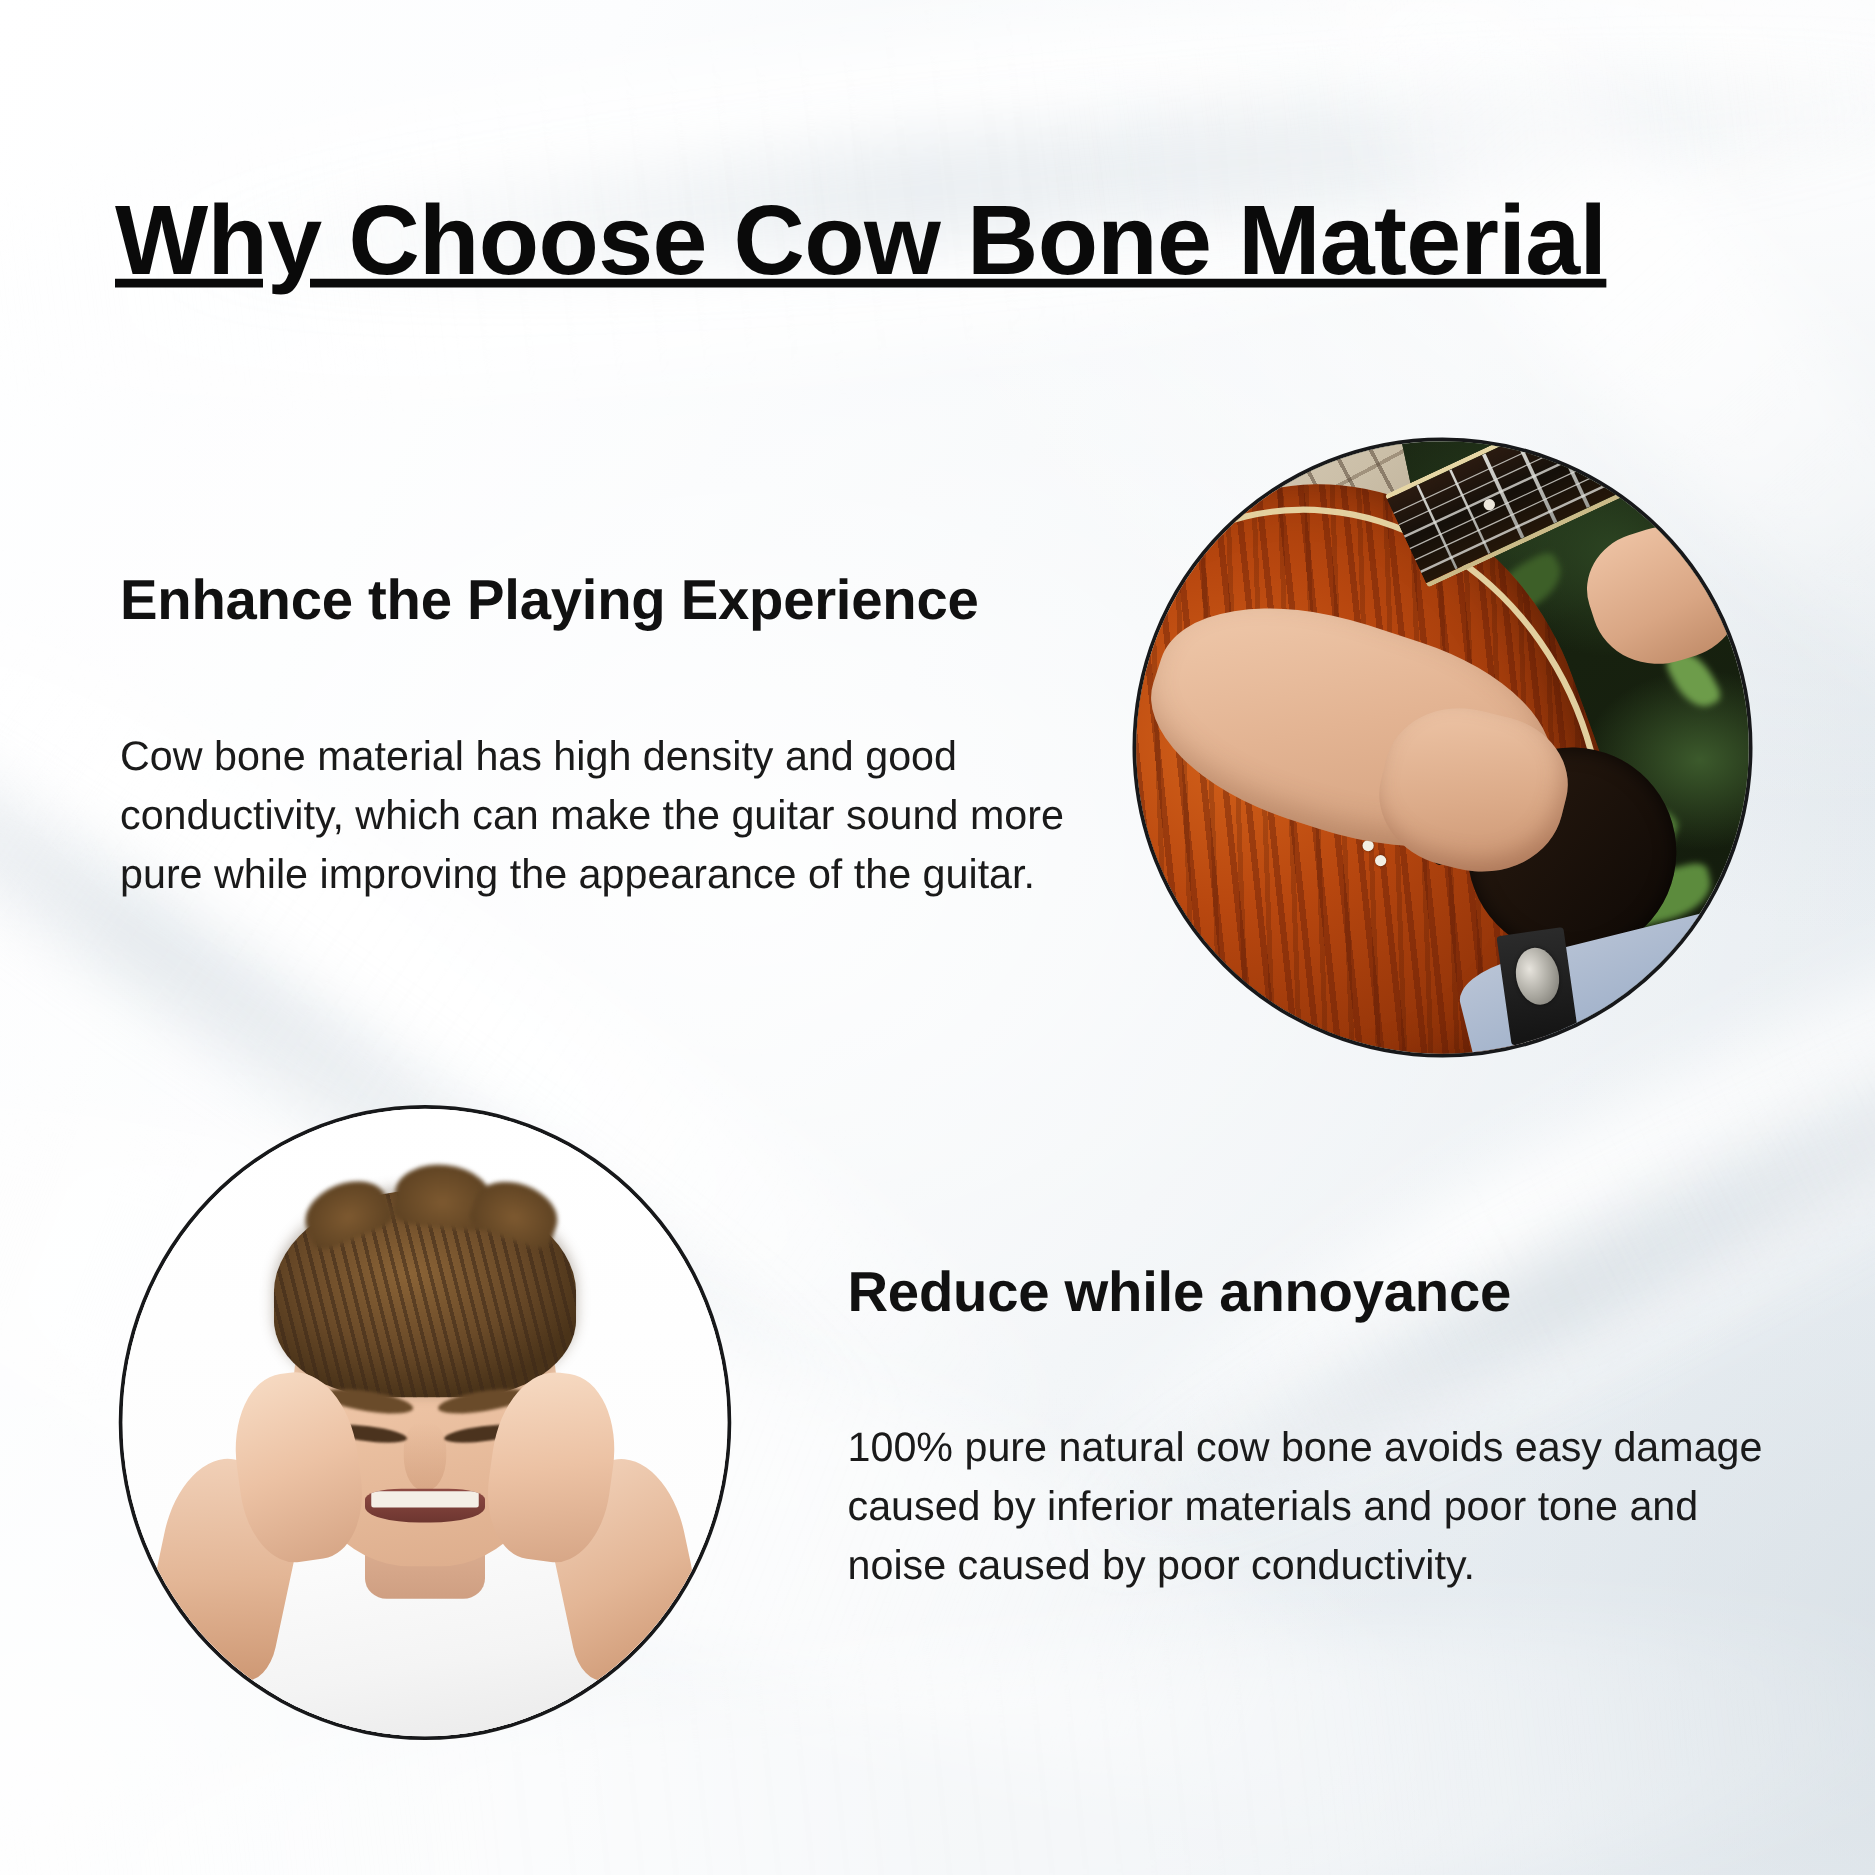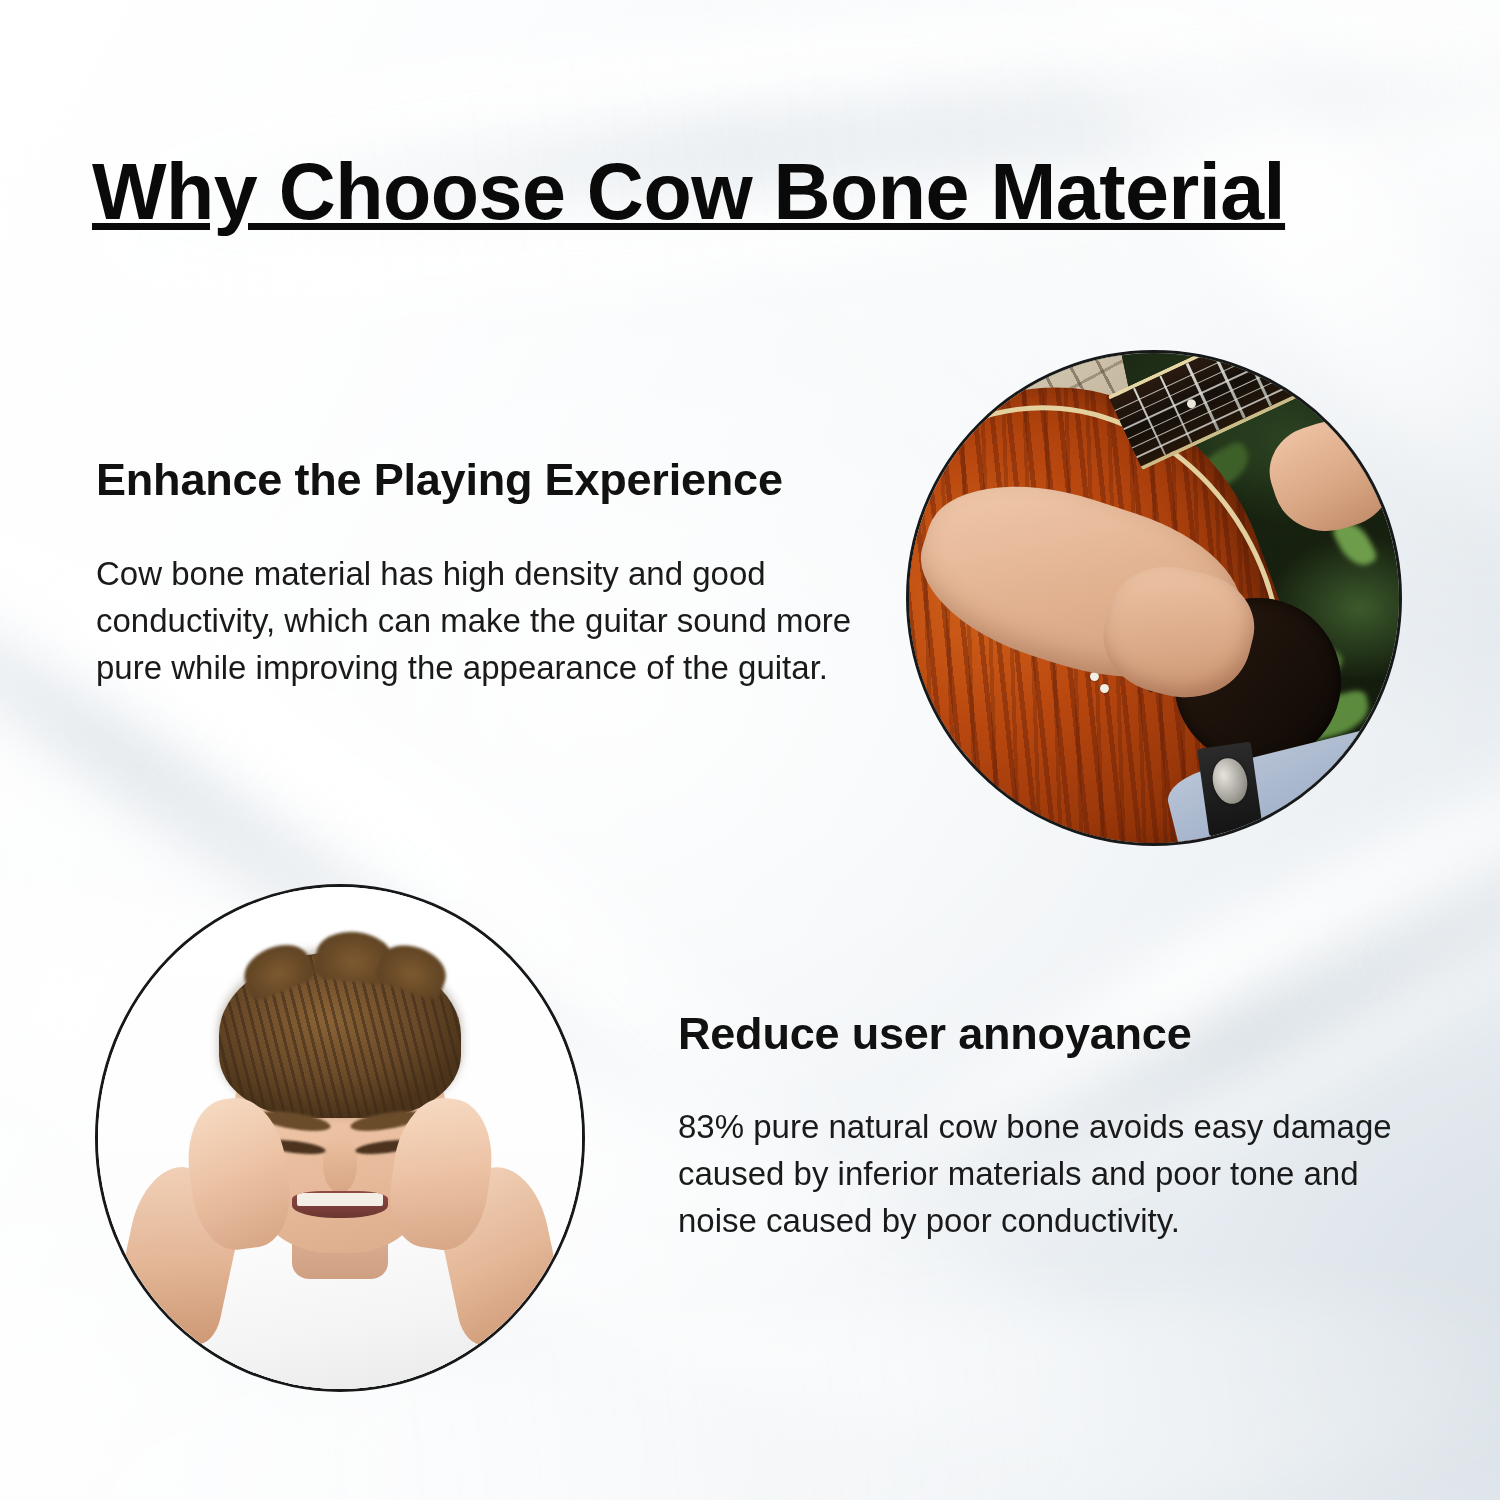--- a/index.html
+++ b/index.html
@@ -184,20 +184,21 @@
     letter-spacing: -0.2px;
     white-space: nowrap;
     line-height: 1.05;
   }
   .section-body {
     position: absolute;
     font-size: 33px;
     font-weight: normal;
     color: #1a1a1a;
     line-height: 1.42;
+    margin-top: 31px;
   }
   #heading-1 { left: 96px; top: 456px; }
   #body-1    { left: 96px; top: 551px; width: 760px; }
   #heading-2 { left: 678px; top: 1010px; }
   #body-2    { left: 678px; top: 1104px; width: 752px; }
 
   
   .photo-circle {
     position: absolute;
     border-radius: 50%;
@@ -595,22 +596,22 @@
       <div class="g-hand2"></div>
       <div class="g-arm"></div>
       <div class="g-hand"></div>
 
       <div class="g-jeans"></div>
       <div class="g-strap"></div>
       <div class="g-buckle"></div>
     </div>
   </div>
 
-  <div class="section-heading" id="heading-2">Reduce user annoyance</div>
-  <div class="section-body" id="body-2">83% pure natural cow bone avoids easy damage caused by inferior materials and poor tone and noise caused by poor conductivity.</div>
+  <div class="section-heading" id="heading-2">Reduce while annoyance</div>
+  <div class="section-body" id="body-2">100% pure natural cow bone avoids easy damage caused by inferior materials and poor tone and noise caused by poor conductivity.</div>
 
   <div class="photo-circle" id="photo-annoyed">
     <div class="photo-inner">
       <div class="a-bg"></div>
 
       <div class="a-shirt"></div>
       <div class="a-neck"></div>
 
       <div class="a-arm" style="left:6%;top:56%;border-radius:40% 30% 18% 45%;transform:rotate(12deg);"></div>
       <div class="a-arm" style="left:72%;top:56%;border-radius:30% 40% 45% 18%;transform:rotate(-12deg);"></div>

